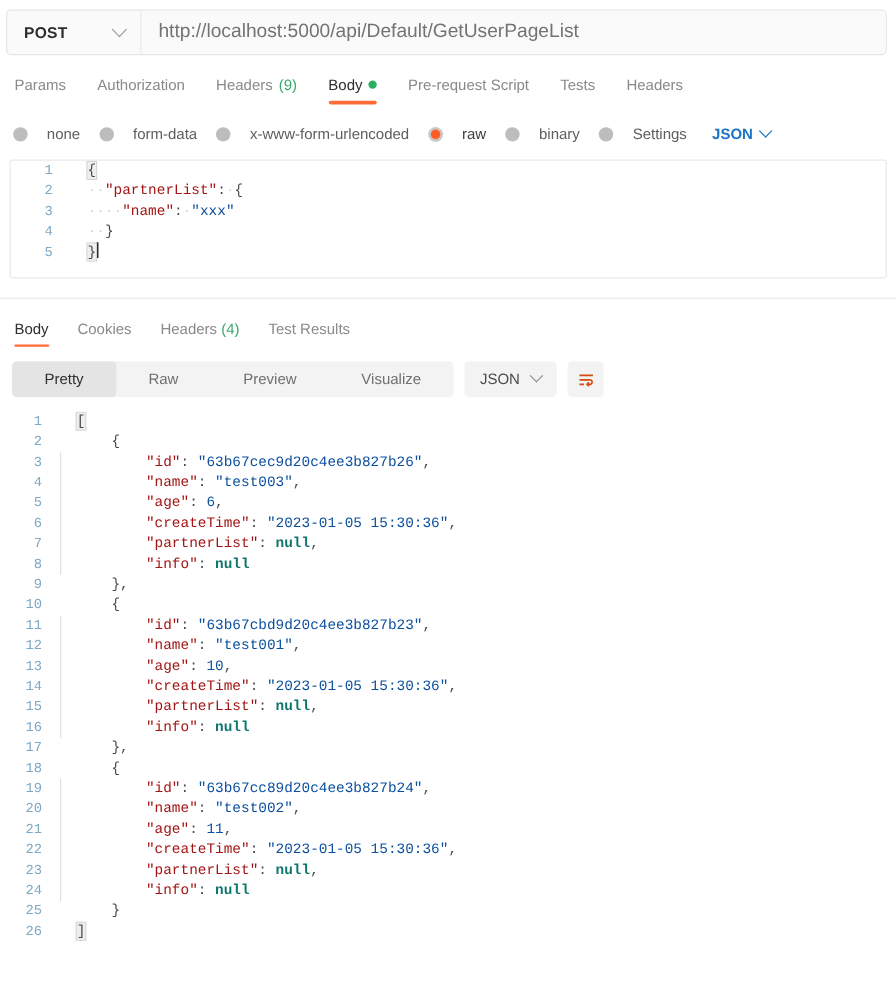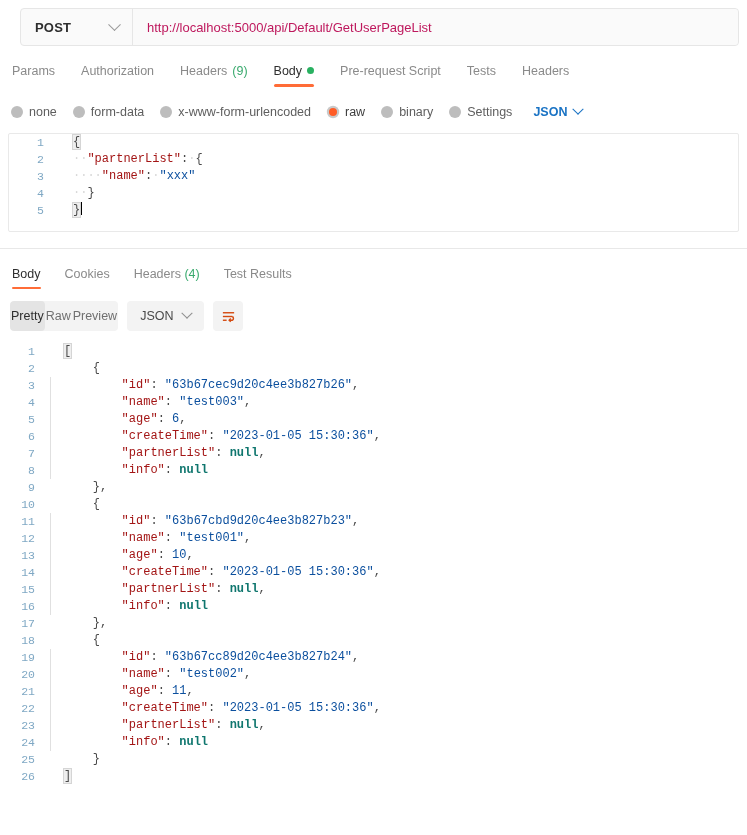--- a/index.html
+++ b/index.html
@@ -9,21 +9,21 @@
     background: #ffffff;
     font-family: "Liberation Sans", sans-serif;
     color: #212121;
     overflow: hidden;
   }
 
   
   .url-bar {
     display: flex;
     align-items: stretch;
-    margin: 8px 8px 0 20px;
+    margin: 8px 8px 0 5px;
     height: 38px;
     border: 1px solid #e6e6e6;
     border-radius: 4px;
     background: #fafafa;
   }
   .method-box {
     display: flex;
     align-items: center;
     justify-content: space-between;
     width: 112px;
@@ -41,22 +41,22 @@
     width: 9px; height: 9px;
     border-right: 1.3px solid #9a9a9a;
     border-bottom: 1.3px solid #9a9a9a;
     transform: rotate(45deg) translate(-2px,-2px);
   }
   .url-input {
     flex: 1;
     display: flex;
     align-items: center;
     padding-left: 14px;
-    font-size: 13px;
-    color: #be185d;
+    font-size: 16px;
+    color: #737373;
     background: #fafafa;
     border-radius: 0 4px 4px 0;
     cursor: text;
   }
 
   
   .req-tabs {
     display: flex;
     align-items: center;
     height: 32px;
@@ -96,21 +96,21 @@
   
   .body-modes {
     display: flex;
     align-items: center;
     margin: 10px 0 0 11px;
     height: 22px;
   }
   .mode {
     display: flex;
     align-items: center;
-    gap: 6px;
+    gap: 16px;
     margin-right: 16px;
     font-size: 12.5px;
     color: #5e5e5e;
     cursor: pointer;
   }
   .radio {
     width: 12px; height: 12px;
     border-radius: 50%;
     background: #bdbdbd;
   }
@@ -230,21 +230,21 @@
   .seg-group {
     display: flex;
     background: #f3f3f3;
     border-radius: 4px;
     height: 30px;
     overflow: hidden;
   }
   .seg {
     display: flex;
     align-items: center;
-    padding: 0 1px;
+    padding: 0 27px;
     font-size: 12.5px;
     color: #707070;
     cursor: pointer;
   }
   .seg.active {
     background: #e4e4e4;
     color: #2e2e2e;
     border-radius: 4px;
   }
   .fmt-select {
@@ -360,20 +360,21 @@
     <div class="res-tab"><span>Cookies</span></div>
     <div class="res-tab"><span>Headers</span><span class="tab-count"> (4)</span></div>
     <div class="res-tab"><span>Test Results</span></div>
   </div>
 
 <div class="res-toolbar">
   <div class="seg-group" id="view-modes">
       <div class="seg active">Pretty</div>
       <div class="seg">Raw</div>
       <div class="seg">Preview</div>
+      <div class="seg">Visualize</div>
     </div>
   <div class="fmt-select">
     <span>JSON</span>
     <span class="chev-gray"></span>
   </div>
   <div class="wrap-btn">
     <svg width="15" height="15" viewBox="0 0 16 16">
       <line x1="2" y1="4" x2="14" y2="4" stroke="#d4490f" stroke-width="1.5"></line>
       <line x1="2" y1="8" x2="12" y2="8" stroke="#d4490f" stroke-width="1.5"></line>
       <path d="M12 8 a2.2 2.2 0 0 1 0 4 H9" fill="none" stroke="#d4490f" stroke-width="1.5"></path>

